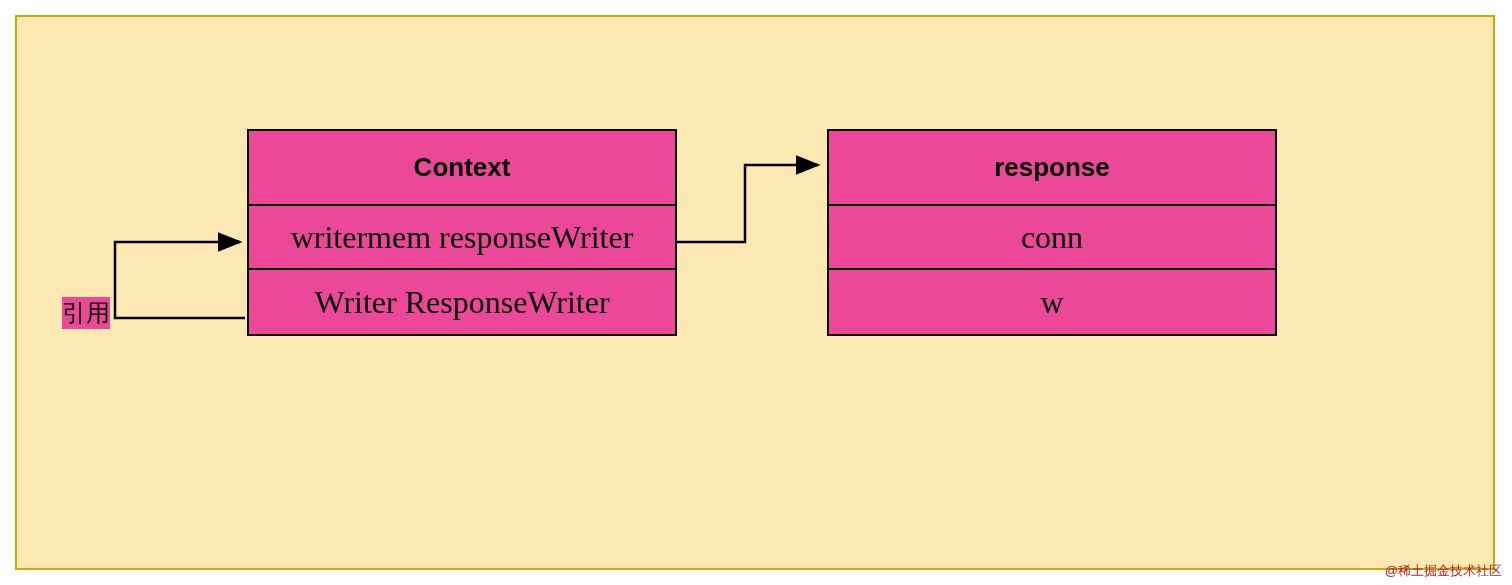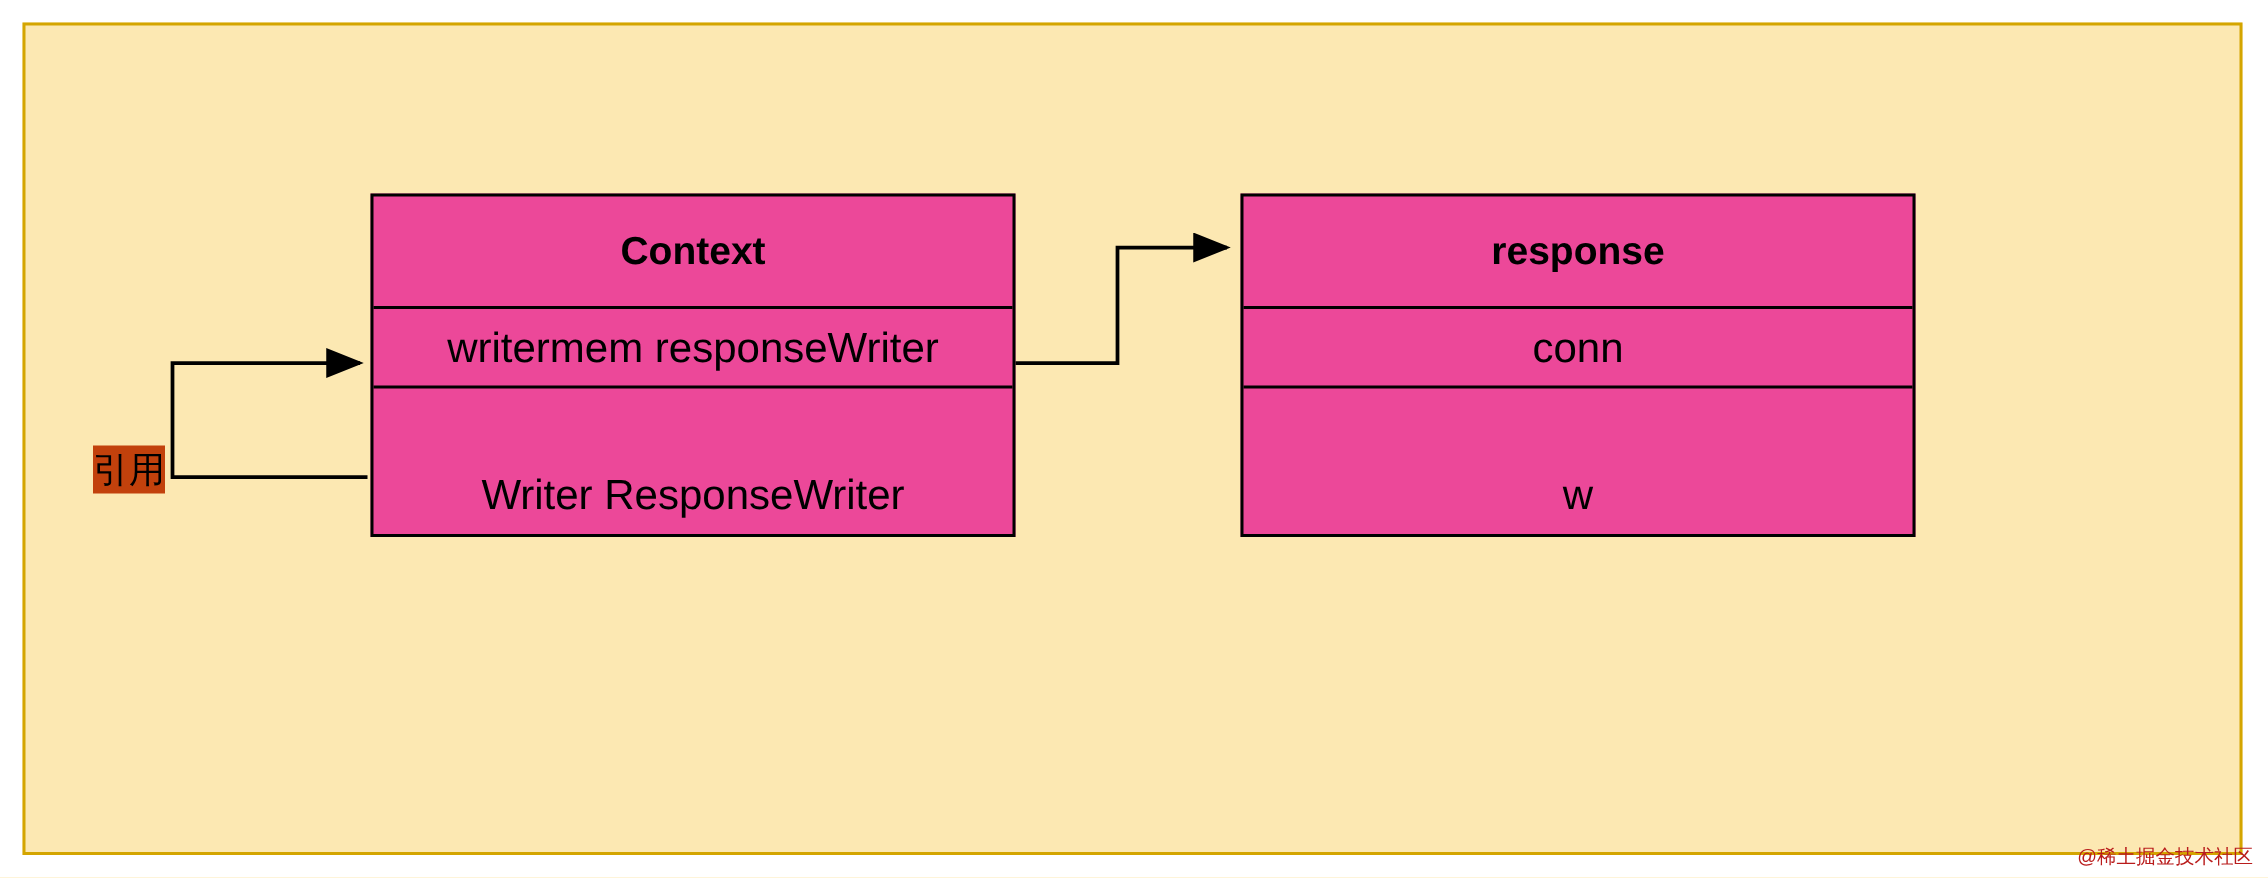--- a/index.html
+++ b/index.html
@@ -31,47 +31,47 @@
     .struct-header {
       height: 75px;
       display: flex;
       align-items: center;
       justify-content: center;
       font-size: 26px;
       font-weight: bold;
       border-bottom: 2px solid #000000;
     }
     .struct-field {
-      height: 53px;
+      height: 64px;
       display: flex;
       align-items: center;
       justify-content: center;
-      font-size: 28px;
+      font-size: 32px;
       border-bottom: 2px solid #000000;
+      font-family: Liberation Serif, serif;
     }
     .struct-field:last-child {
       border-bottom: none;
-      margin-top: 44px;
     }
     .context-box {
       left: 230px;
       top: 112px;
       width: 430px;
     }
     .response-box {
       left: 810px;
       top: 112px;
       width: 450px;
     }
     .ref-label {
       position: absolute;
       left: 45px;
       top: 280px;
       font-size: 24px;
-      background: #c2410c;
+      background: #ec4899;
     }
     .watermark {
       position: absolute;
       right: 10px;
       bottom: 5px;
       font-size: 13px;
       color: #b91c1c;
     }
     svg.arrows {
       position: absolute;

